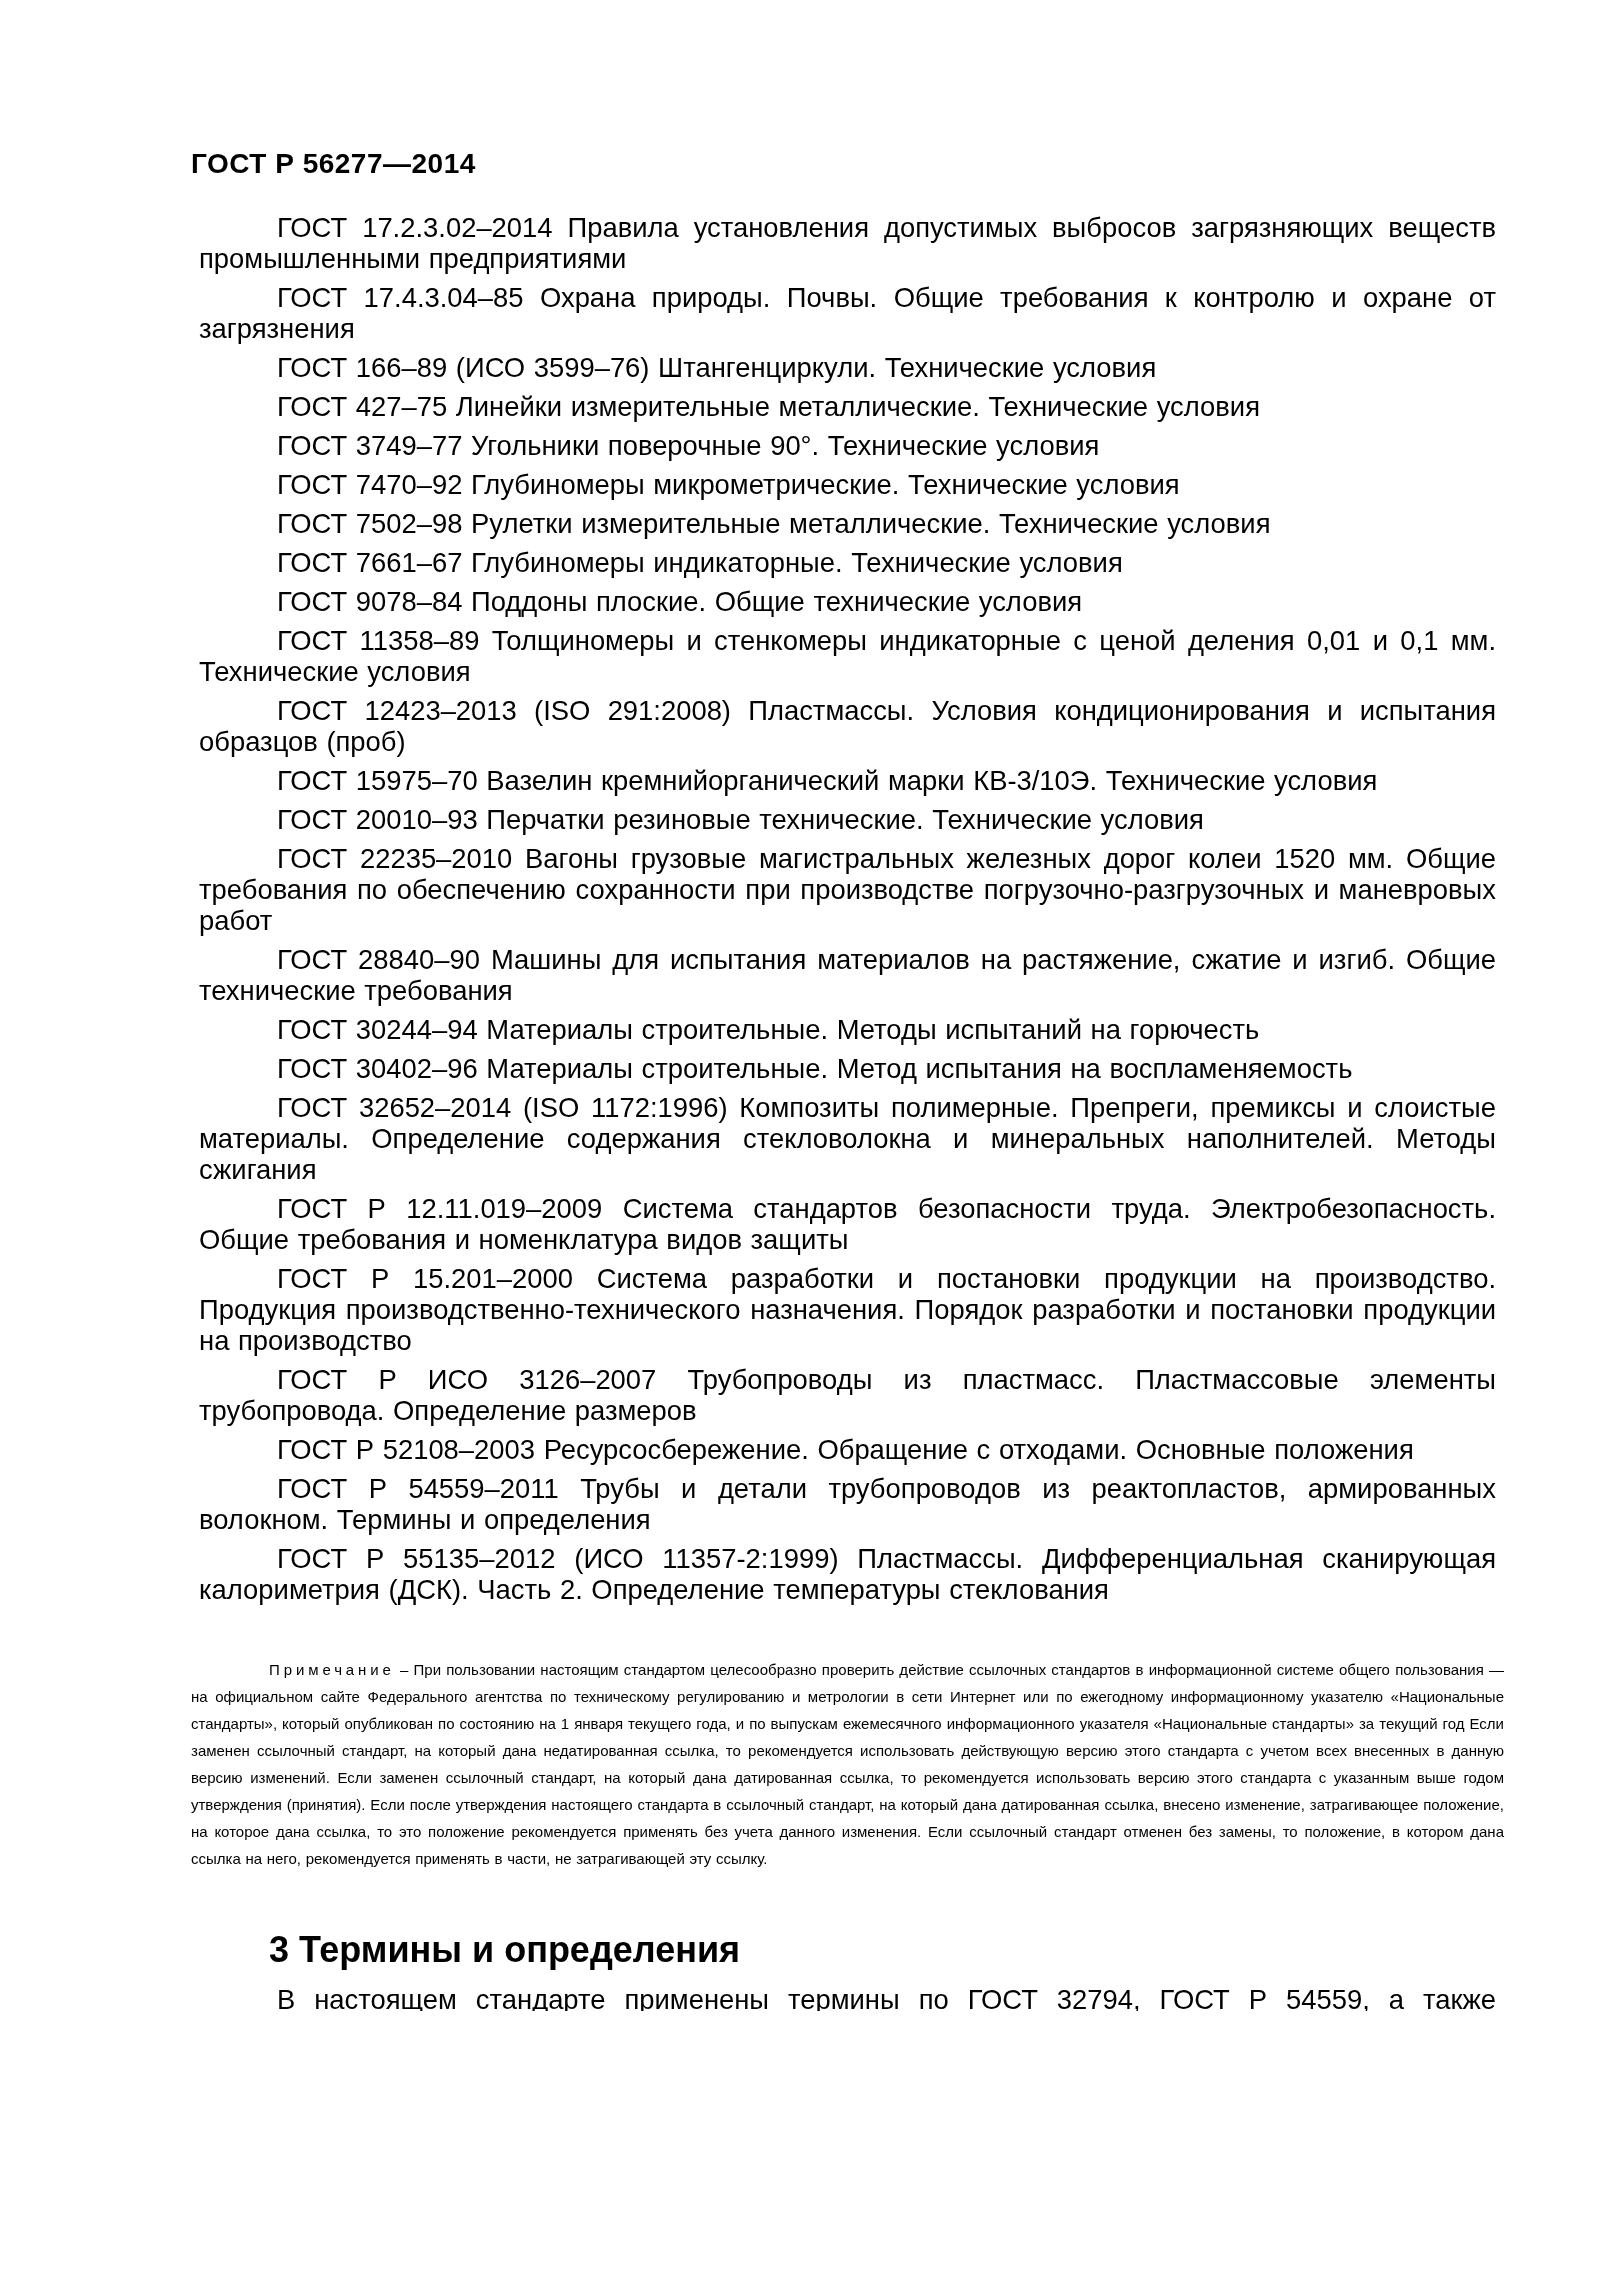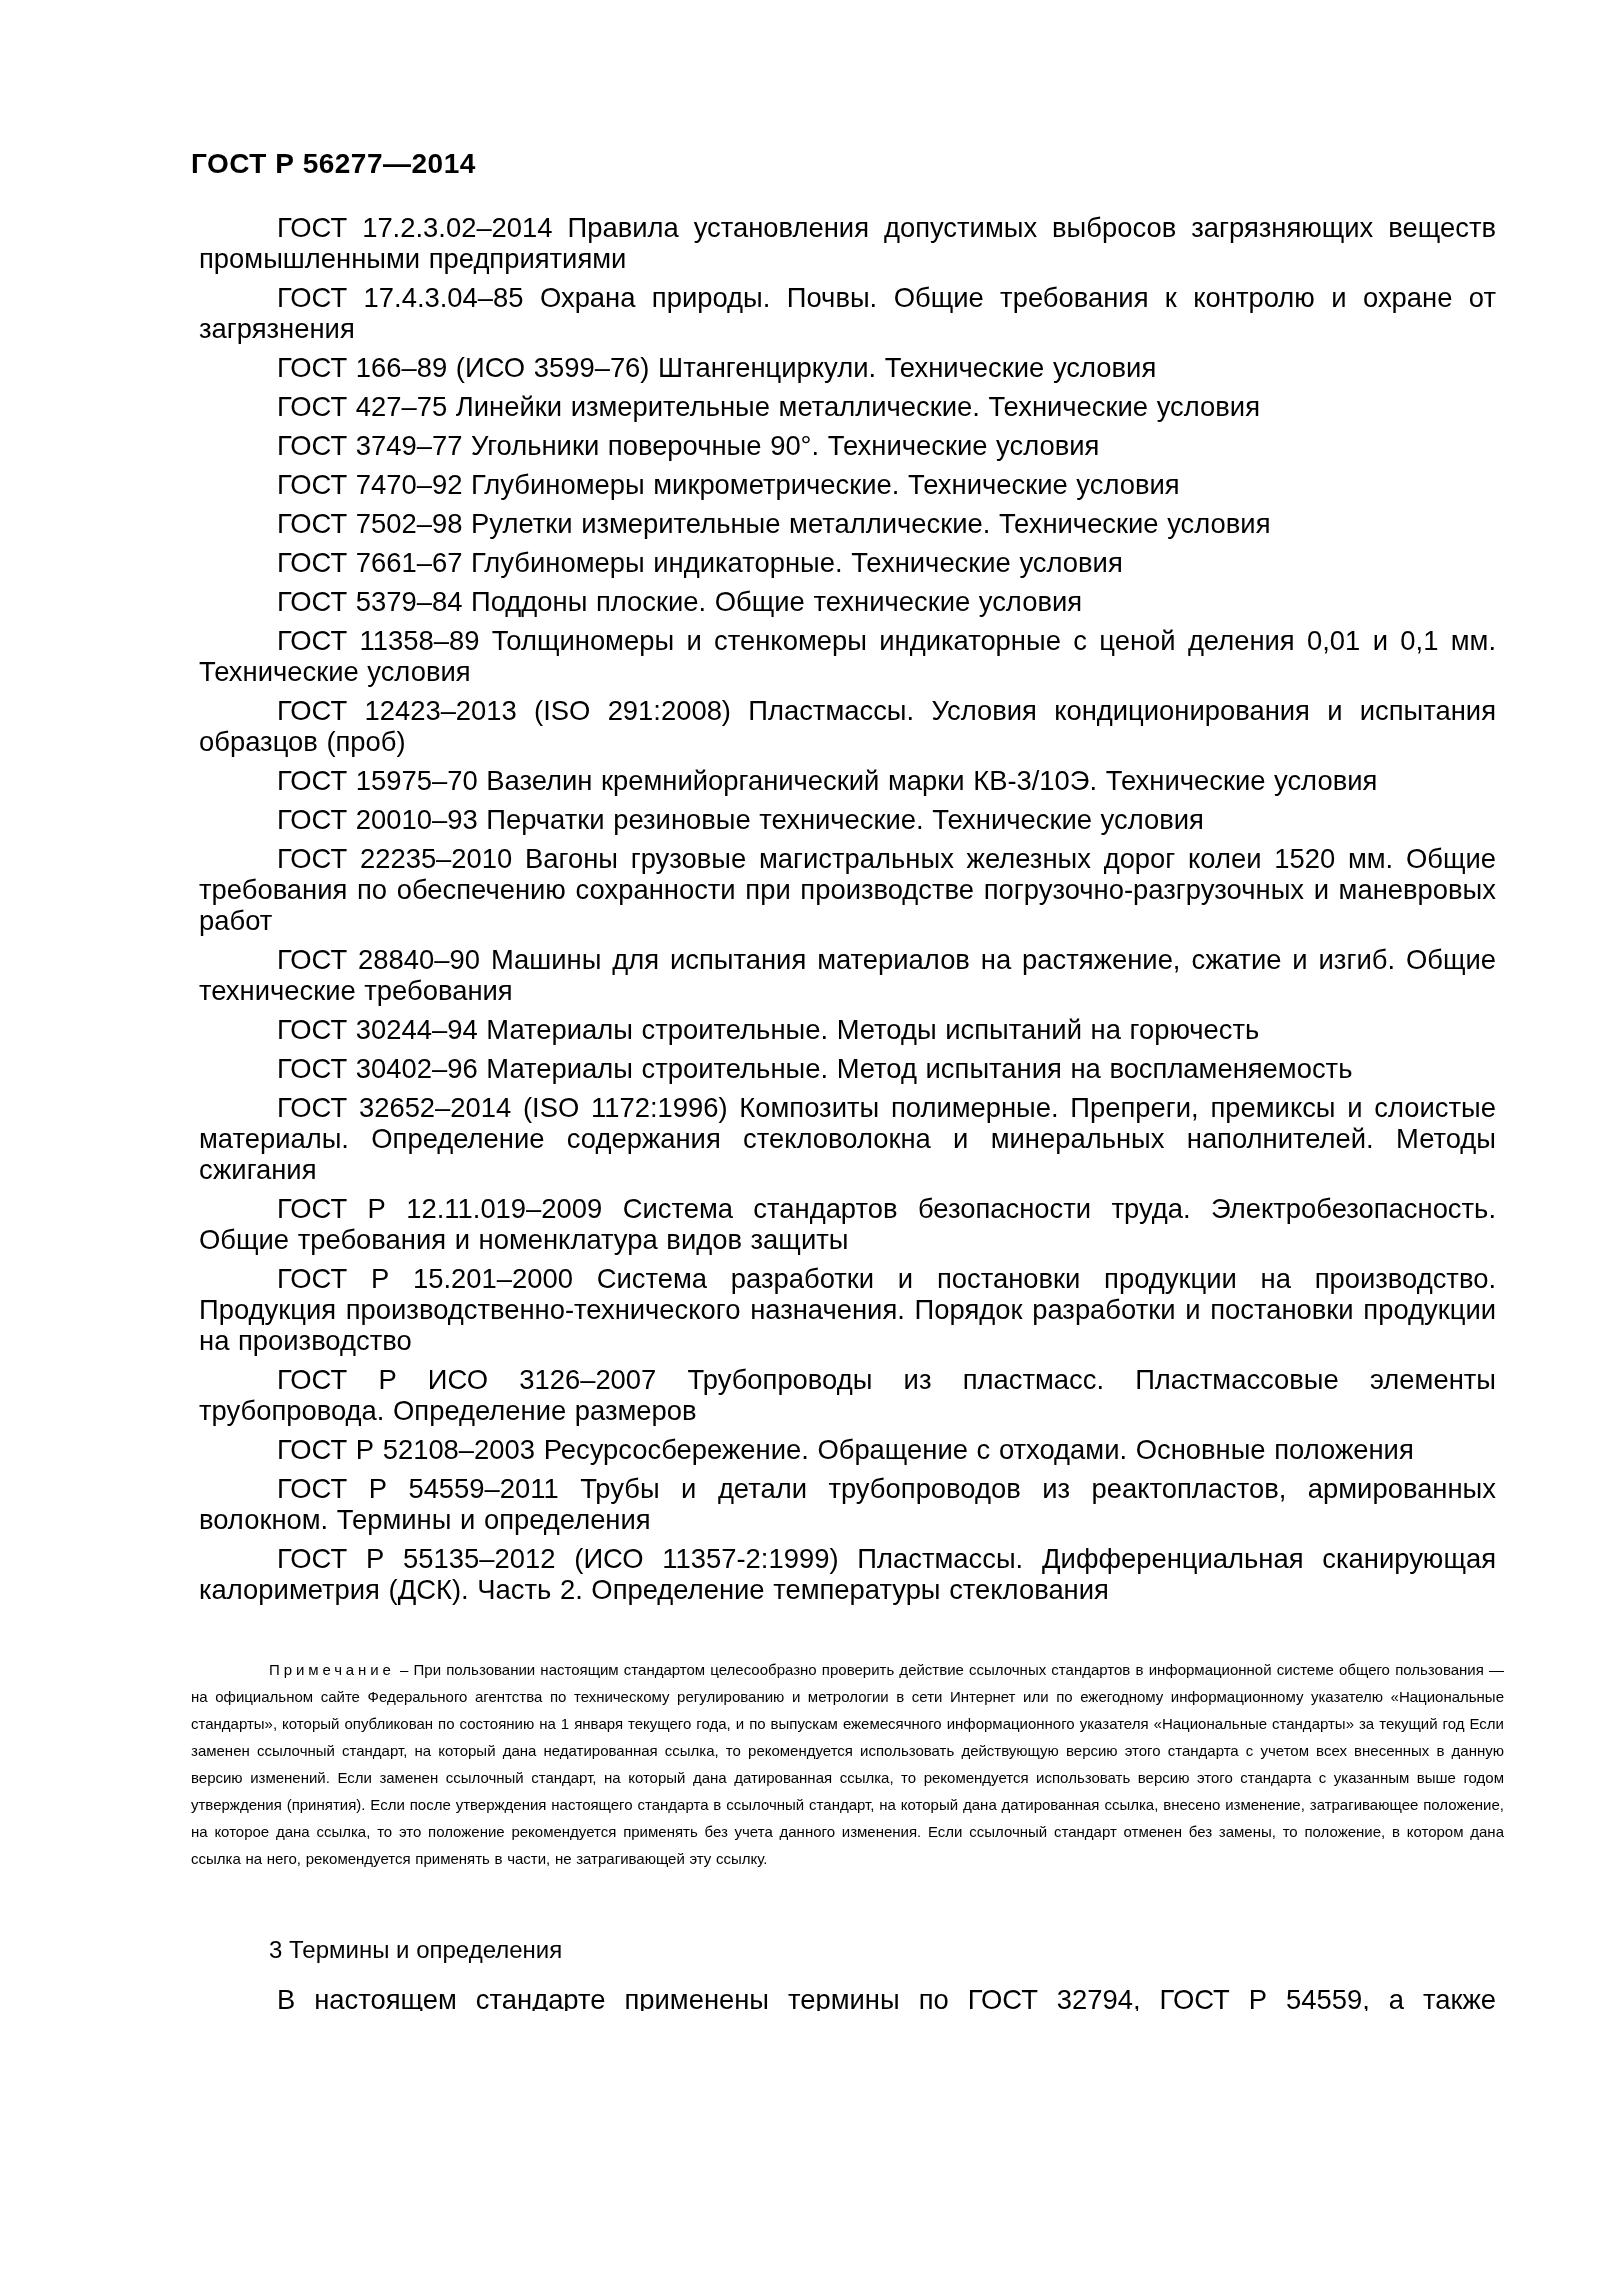--- a/index.html
+++ b/index.html
@@ -46,23 +46,23 @@
     text-align: justify;
     text-indent: 78px;
     word-spacing: 0.5px;
   }
   .note-label {
     letter-spacing: 3.9px;
   }
   .section-heading {
     margin: 57px 0 0 0;
     padding-left: 78px;
-    font-size: 24px;
+    font-size: 36px;
     line-height: 41px;
-    font-weight: normal;
+    font-weight: bold;
   }
   .intro-par {
     margin-top: 13.7px;
   }
   .term-bold {
     font-weight: bold;
   }
   .page-number {
     margin-top: 15.7px;
     font-size: 27.4px;
@@ -90,21 +90,21 @@
 
         <p>ГОСТ 3749–77 Угольники поверочные 90°. Технические условия</p>
 
 
         <p>ГОСТ 7470–92 Глубиномеры микрометрические. Технические условия</p>
 
         <p>ГОСТ 7502–98 Рулетки измерительные металлические. Технические условия</p>
 
         <p>ГОСТ 7661–67 Глубиномеры индикаторные. Технические условия</p>
 
-        <p>ГОСТ 5379–84 Поддоны плоские. Общие технические условия</p>
+        <p>ГОСТ 9078–84 Поддоны плоские. Общие технические условия</p>
 
         <p>ГОСТ 11358–89 Толщиномеры и стенкомеры индикаторные с ценой деления 0,01 и 0,1 мм. Технические условия</p>
 
         <p>ГОСТ 12423–2013 (ISO 291:2008) Пластмассы. Условия кондиционирования и испытания образцов (проб)</p>
 
         <p>ГОСТ 15975–70 Вазелин кремнийорганический марки КВ-3/10Э. Технические условия</p>
 
         <p>ГОСТ 20010–93 Перчатки резиновые технические. Технические условия</p>
 
         <p>ГОСТ 22235–2010 Вагоны грузовые магистральных железных дорог колеи 1520 мм. Общие требования по обеспечению сохранности при производстве погрузочно-разгрузочных и маневровых работ</p>

